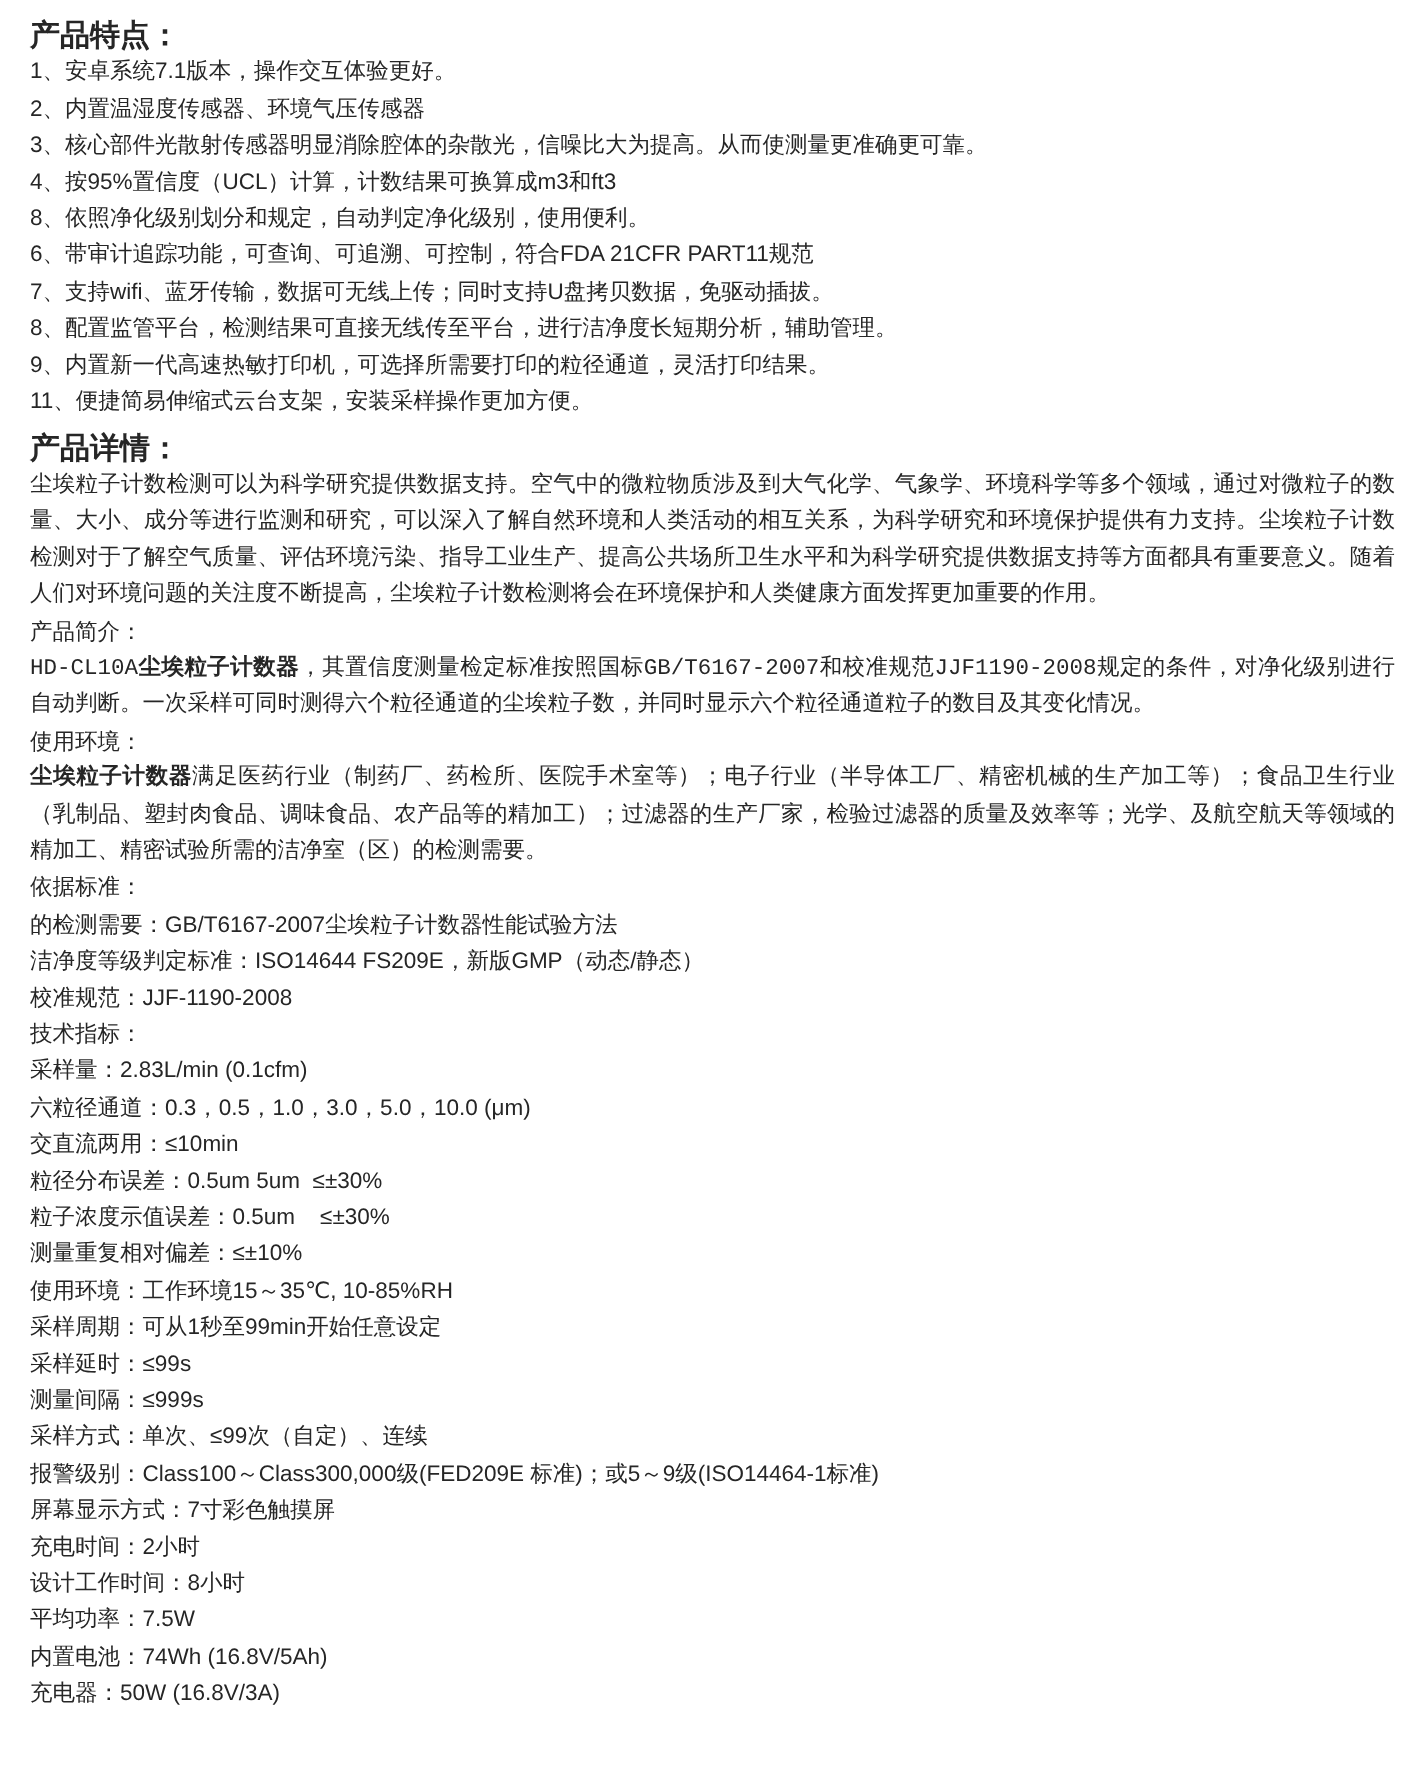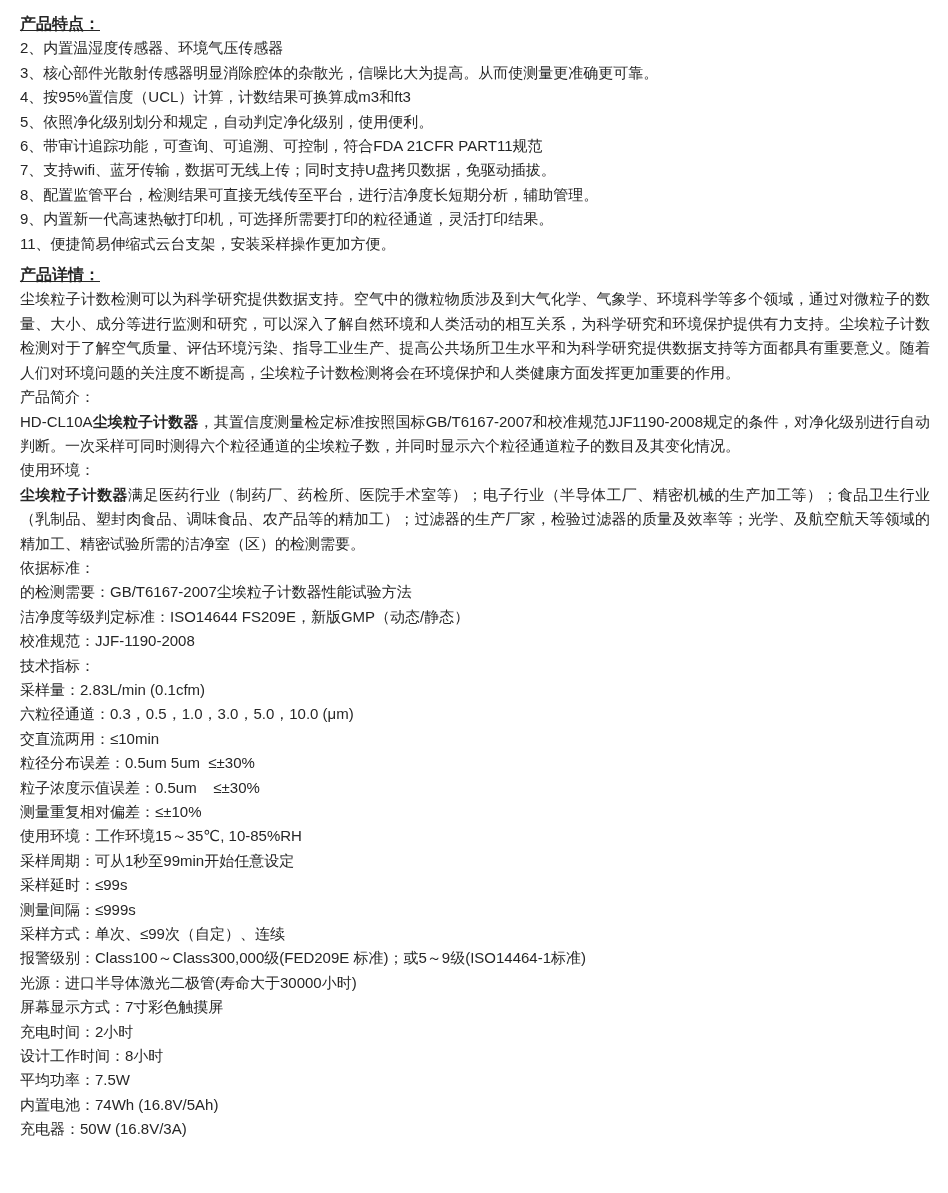--- a/index.html
+++ b/index.html
@@ -12,47 +12,48 @@
     min-height: 1193px;
     box-sizing: border-box;
     padding: 12px 18px 8px 20px;
     font-family: "Liberation Sans", "DejaVu Sans", sans-serif;
     font-size: 15px;
     line-height: 24.4px;
     color: #262626;
   }
   .heading {
     font-weight: 700;
-    font-size: 16px;
-    text-decoration: underline;
+    font-size: 20px;
   }
   .heading.details-gap {
     margin-top: 7px;
   }
   .line {
     white-space: pre-wrap;
   }
   .para {
     margin: 0;
     text-align: justify;
+    font-family: Liberation Mono, monospace;
   }
   .para b, b {
     font-weight: 700;
   }
 </style>
 </head>
 <body>
 
 <div class="doc">
 
   <div class="heading">产品特点：</div>
+  <div class="line">1、安卓系统7.1版本，操作交互体验更好。</div>
   <div class="line">2、内置温湿度传感器、环境气压传感器</div>
   <div class="line">3、核心部件光散射传感器明显消除腔体的杂散光，信噪比大为提高。从而使测量更准确更可靠。</div>
   <div class="line">4、按95%置信度（UCL）计算，计数结果可换算成m3和ft3</div>
-  <div class="line">5、依照净化级别划分和规定，自动判定净化级别，使用便利。</div>
+  <div class="line">8、依照净化级别划分和规定，自动判定净化级别，使用便利。</div>
   <div class="line">6、带审计追踪功能，可查询、可追溯、可控制，符合FDA 21CFR PART11规范</div>
   <div class="line">7、支持wifi、蓝牙传输，数据可无线上传；同时支持U盘拷贝数据，免驱动插拔。</div>
   <div class="line">8、配置监管平台，检测结果可直接无线传至平台，进行洁净度长短期分析，辅助管理。</div>
   <div class="line">9、内置新一代高速热敏打印机，可选择所需要打印的粒径通道，灵活打印结果。</div>
   <div class="line">11、便捷简易伸缩式云台支架，安装采样操作更加方便。</div>
 
   <div class="heading details-gap">产品详情：</div>
   <p class="para">尘埃粒子计数检测可以为科学研究提供数据支持。空气中的微粒物质涉及到大气化学、气象学、环境科学等多个领域，通过对微粒子的数量、大小、成分等进行监测和研究，可以深入了解自然环境和人类活动的相互关系，为科学研究和环境保护提供有力支持。尘埃粒子计数检测对于了解空气质量、评估环境污染、指导工业生产、提高公共场所卫生水平和为科学研究提供数据支持等方面都具有重要意义。随着人们对环境问题的关注度不断提高，尘埃粒子计数检测将会在环境保护和人类健康方面发挥更加重要的作用。</p>
 
   <div class="line">产品简介：</div>
@@ -72,21 +73,20 @@
   <div class="line">交直流两用：≤10min</div>
   <div class="line">粒径分布误差：0.5um 5um  ≤±30%</div>
   <div class="line">粒子浓度示值误差：0.5um    ≤±30%</div>
   <div class="line">测量重复相对偏差：≤±10%</div>
   <div class="line">使用环境：工作环境15～35℃, 10-85%RH</div>
   <div class="line">采样周期：可从1秒至99min开始任意设定</div>
   <div class="line">采样延时：≤99s</div>
   <div class="line">测量间隔：≤999s</div>
   <div class="line">采样方式：单次、≤99次（自定）、连续</div>
   <div class="line">报警级别：Class100～Class300,000级(FED209E 标准)；或5～9级(ISO14464-1标准)</div>
-  <div class="line">光源：进口半导体激光二极管(寿命大于30000小时)</div>
   <div class="line">屏幕显示方式：7寸彩色触摸屏</div>
   <div class="line">充电时间：2小时</div>
   <div class="line">设计工作时间：8小时</div>
   <div class="line">平均功率：7.5W</div>
   <div class="line">内置电池：74Wh (16.8V/5Ah)</div>
   <div class="line">充电器：50W (16.8V/3A)</div>
 
 </div>
 
 </body></html>

